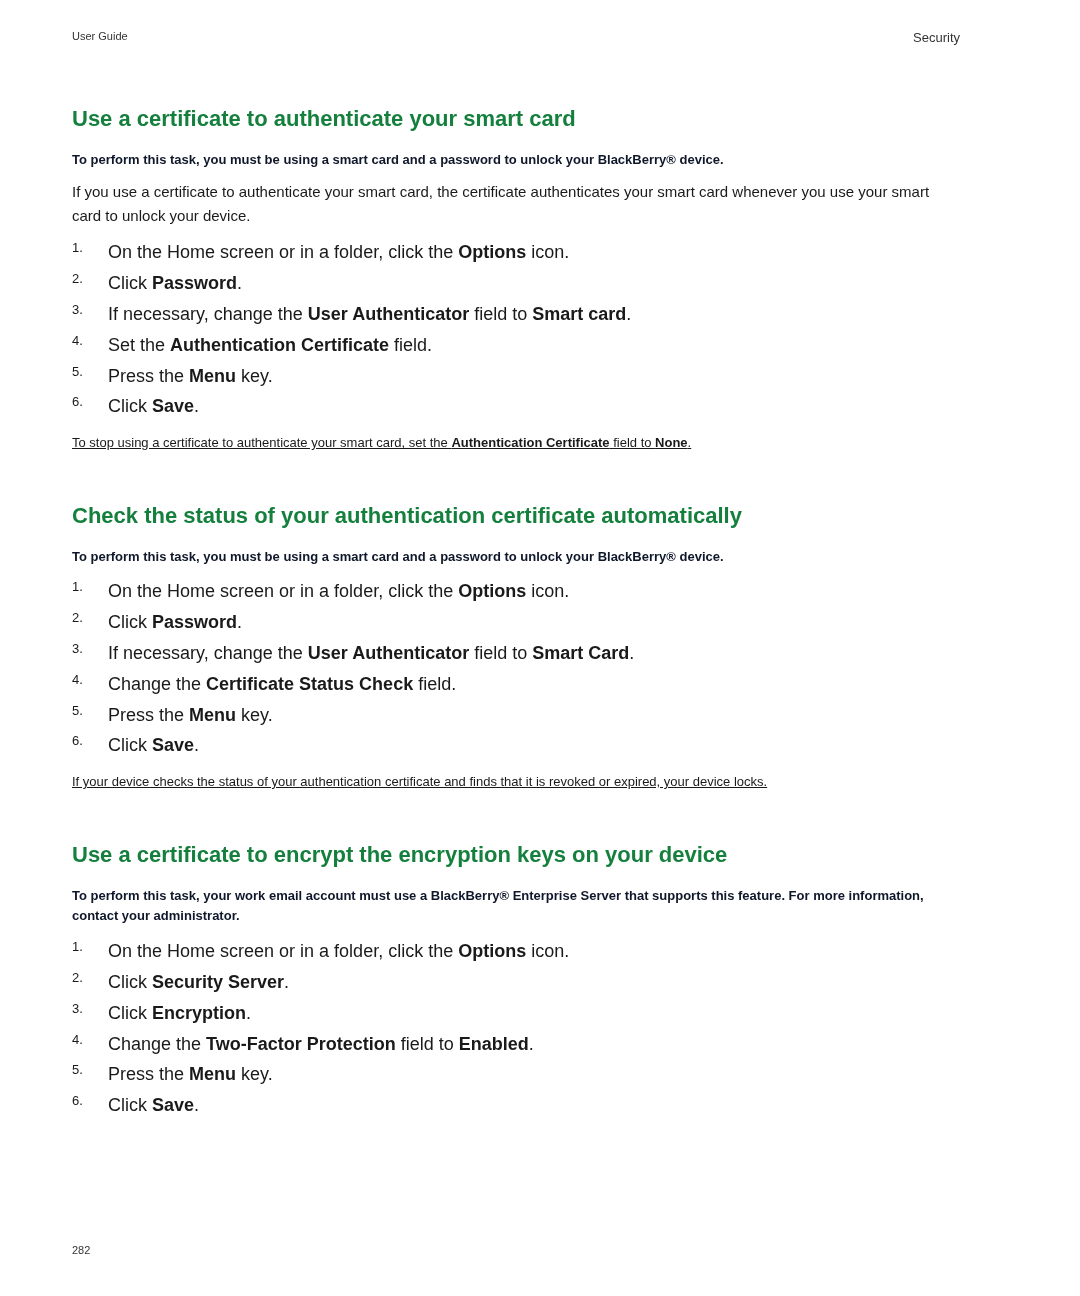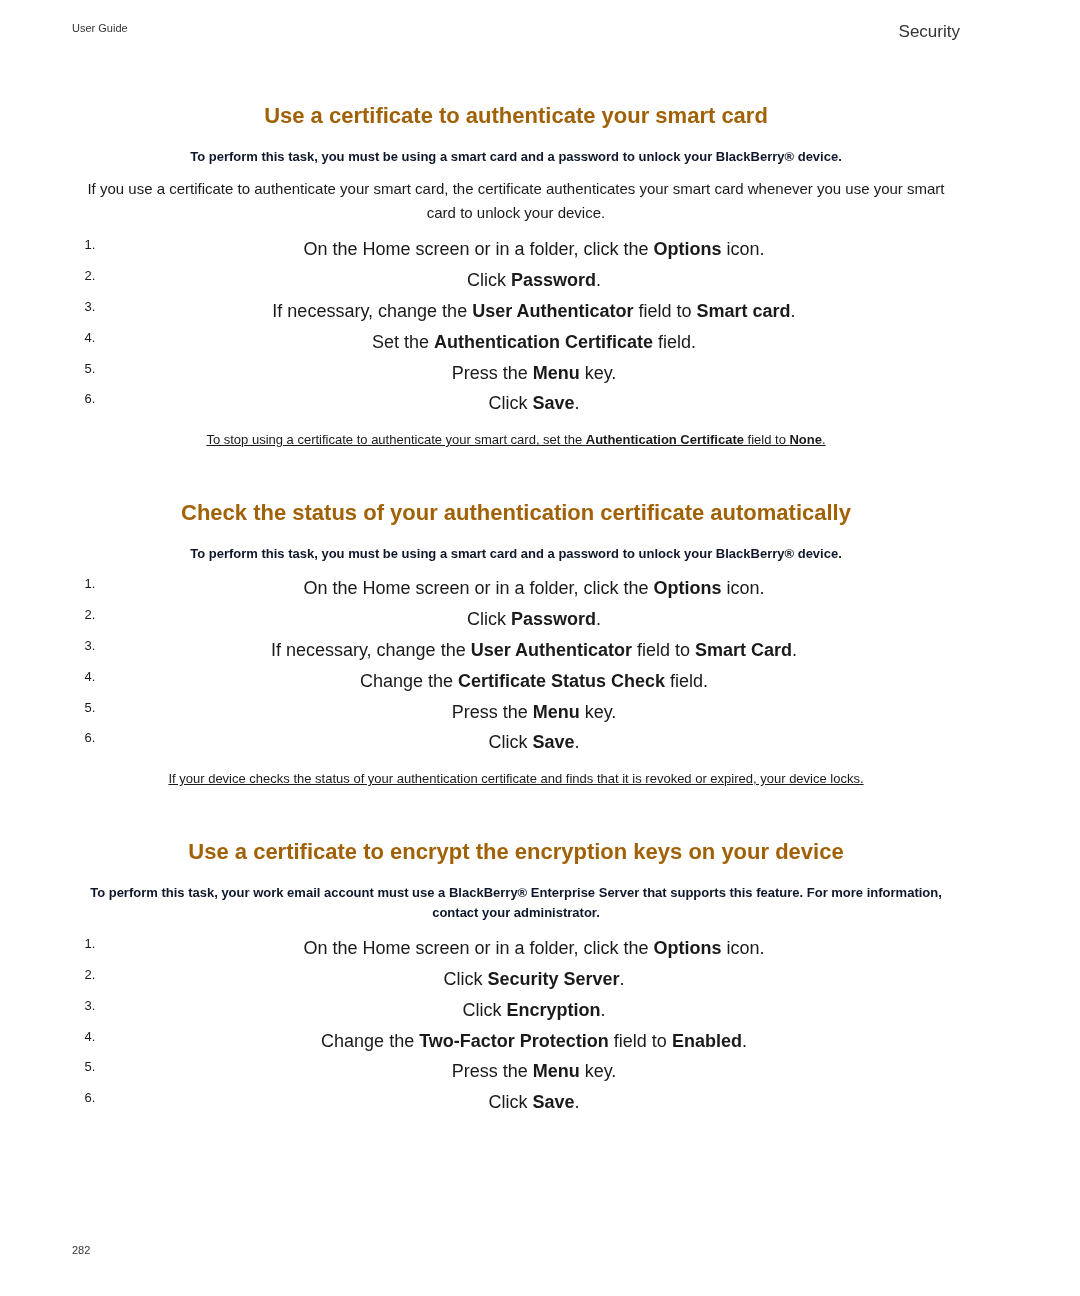--- a/index.html
+++ b/index.html
@@ -14,52 +14,51 @@
       font-size: 13px;
       color: #1a1a1a;
       width: 1080px;
       min-height: 1296px;
       position: relative;
     }
 
     .page-container {
       width: 1032px;
       min-height: 1296px;
-      padding: 22px 72px 60px 72px;
+      padding: 30px 72px 60px 72px;
       position: relative;
-      text-align: center;
     }
 
     .header {
       display: flex;
       justify-content: space-between;
       align-items: flex-start;
       margin-bottom: 60px;
       font-size: 11px;
       color: #333333;
     }
 
     .header-left {
       font-size: 11px;
       color: #333333;
     }
 
     .header-right {
-      font-size: 17px;
+      font-size: 13px;
       color: #333333;
     }
 
     .section {
       margin-bottom: 48px;
     }
 
     .section-title {
       font-size: 22px;
       font-weight: bold;
-      color: #a16207;
+      color: #15803d;
       margin-bottom: 16px;
       line-height: 1.3;
     }
 
     .section-intro {
       font-size: 13px;
       color: #0f172a;
       margin-bottom: 10px;
       line-height: 1.6;
       font-weight: bold;

